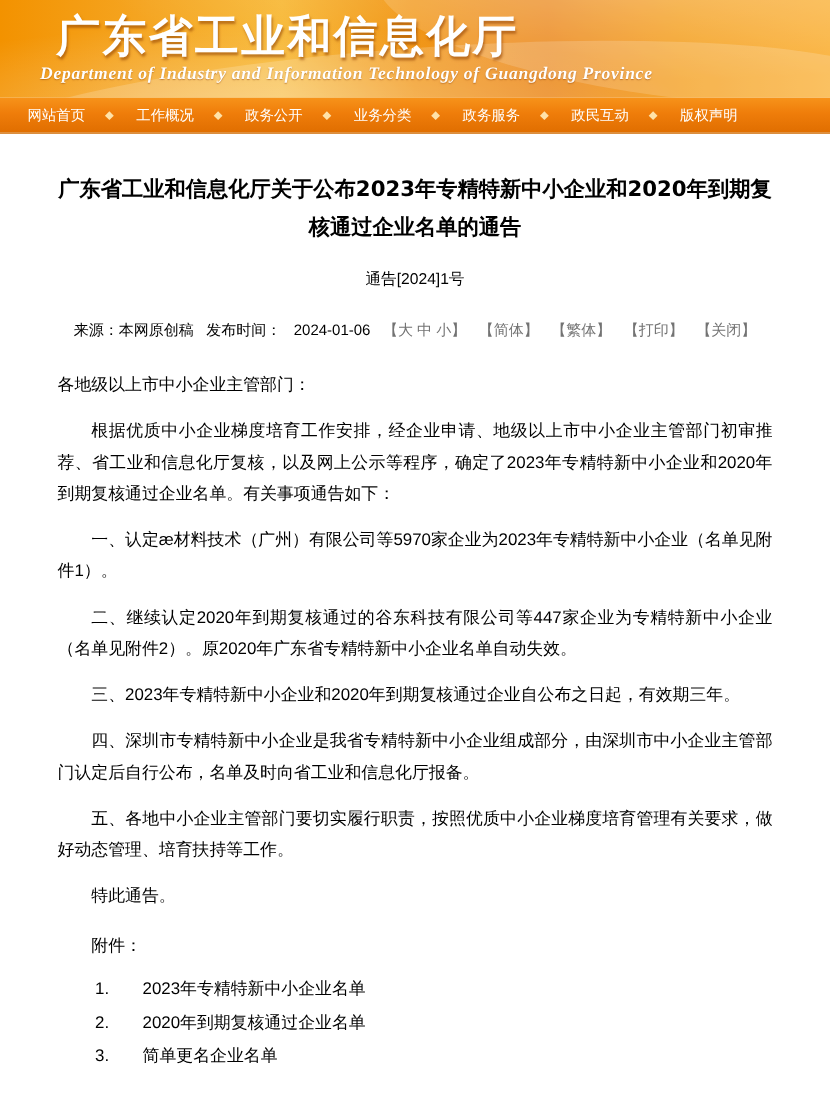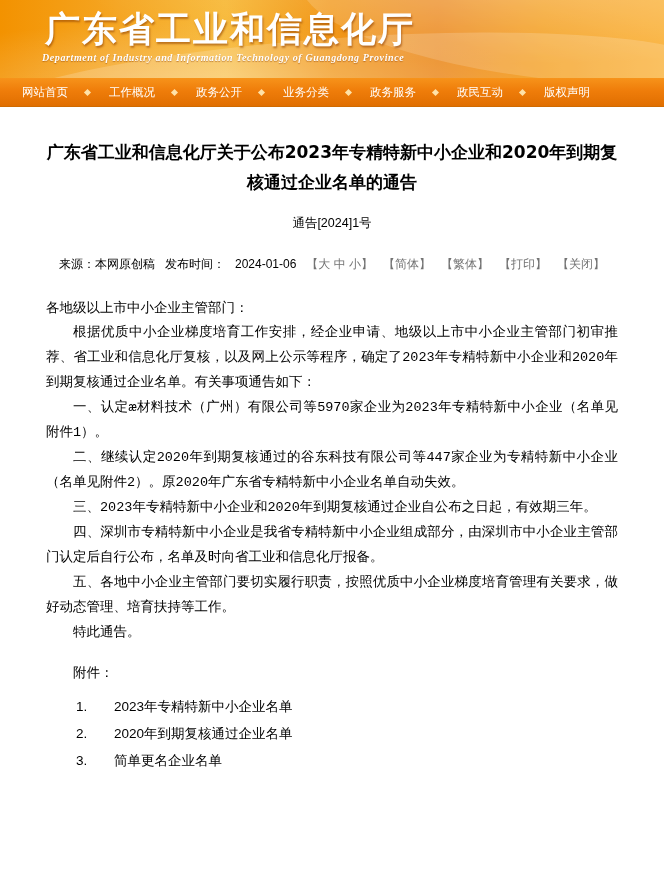--- a/index.html
+++ b/index.html
@@ -59,26 +59,26 @@
     font-family: "DejaVu Sans", sans-serif;
     font-weight: bold;
     font-size: 35px;
     letter-spacing: 2px;
     color: #ffffff;
     text-shadow: 1px 2px 2px rgba(140,60,0,0.55);
     white-space: nowrap;
   }
   .banner-sub {
     position: absolute;
-    left: 42px;
+    left: 32px;
     top: 52px;
     font-family: "Liberation Serif", serif;
     font-style: italic;
     font-weight: bold;
-    font-size: 10px;
+    font-size: 14px;
     color: #ffffff;
     letter-spacing: 0.6px;
     text-shadow: 0 1px 1px rgba(140,60,0,0.5);
     white-space: nowrap;
   }
 
   
   .nav {
     height: 28px;
     background: linear-gradient(180deg, #f7931a 0%, #ef7d0a 45%, #e06e00 100%);
@@ -138,21 +138,21 @@
 
   .para {
     font-size: 13.5px;
     line-height: 25px;
     color: #000;
     text-align: justify;
     margin: 0;
   }
   .p-indent { text-indent: 2em; }
   .block-first { margin-top: 22px; }
-  .block { margin-top: 0; font-family: Liberation Mono, monospace; }
+  .block { margin-top: 12px; }
 
   .attach-head {
     margin-top: 15px;
     text-indent: 2em;
     font-size: 13.5px;
     line-height: 25px;
   }
   .attach-list {
     margin-top: 8px;
   }

